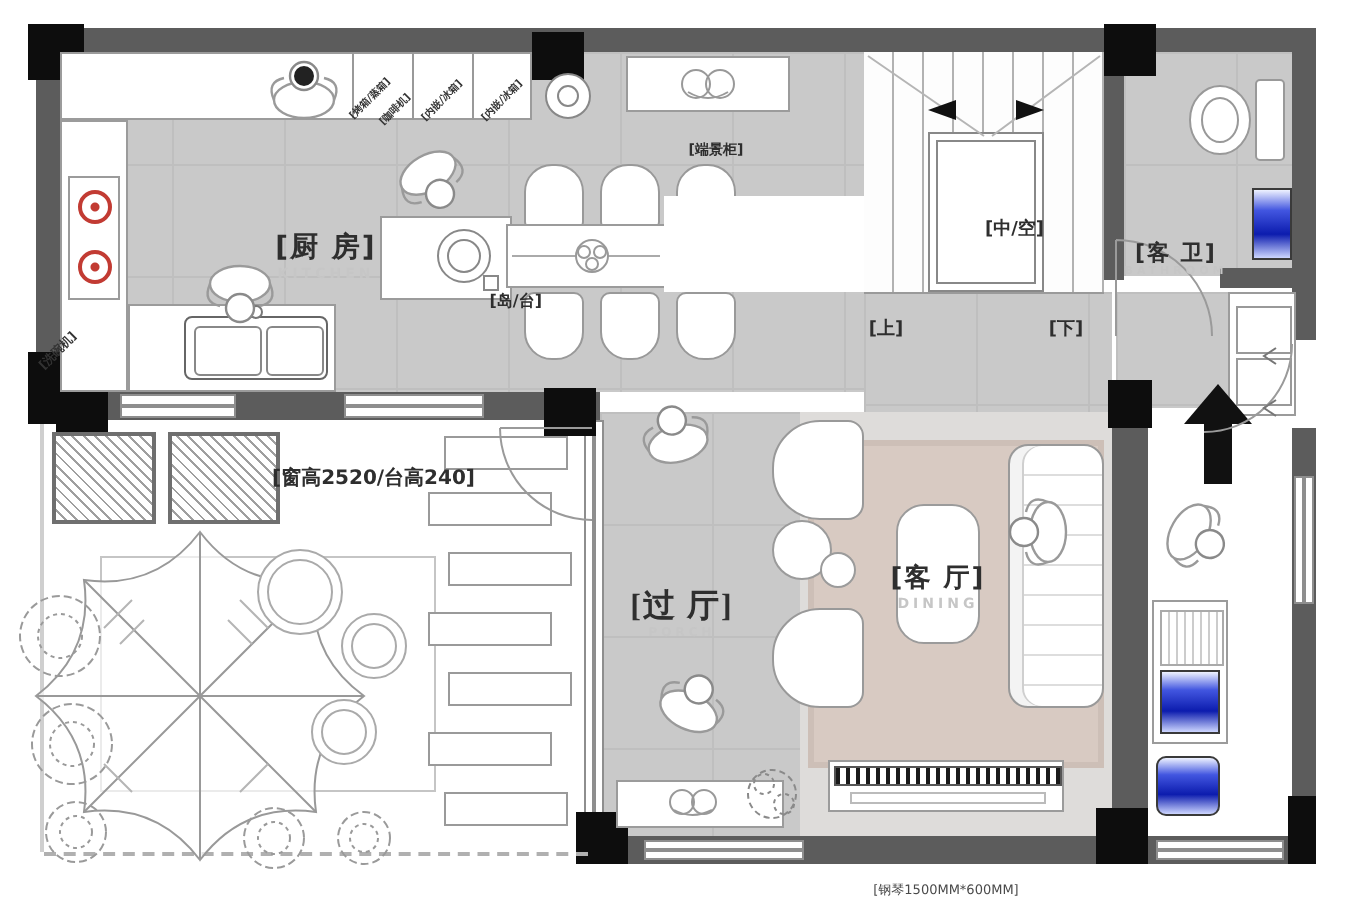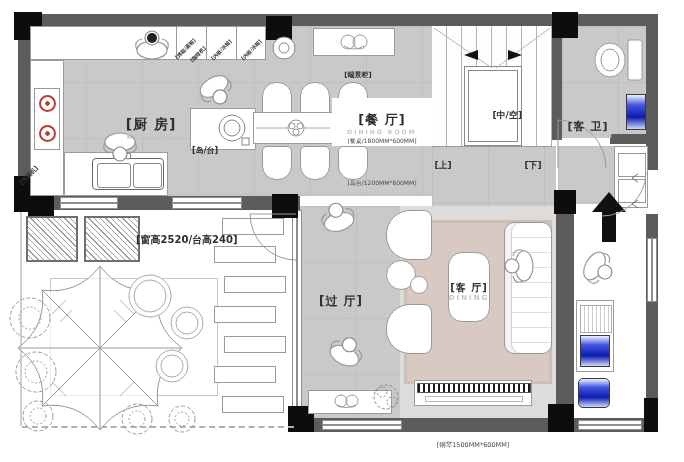--- a/index.html
+++ b/index.html
@@ -246,33 +246,27 @@
     <use href="#sym-person" transform="translate(132,24)"></use>
     <circle cx="152" cy="38" r="5" fill="#222"></circle>
     <use href="#sym-person" transform="translate(196,68) rotate(150,20,22)"></use>
     <use href="#sym-person" transform="translate(100,124) rotate(180,20,22)"></use>
     <use href="#sym-person" transform="translate(318,196) rotate(-15,20,22)"></use>
     <use href="#sym-person" transform="translate(326,330) rotate(25,20,22)"></use>
     <use href="#sym-person" transform="translate(500,244) rotate(-90,20,22)"></use>
     <use href="#sym-person" transform="translate(578,246) rotate(120,20,22)"></use>
   </svg>
 
-  <div class="lbl" style="left:96px;top:104px;width:110px;">
+  <div class="lbl" style="left:108px;top:104px;width:110px;">
     <span class="cn" style="font-size:14px;">[厨 房]</span>
     <span class="en" style="font-size:7px;">KITCHEN</span>
   </div>
 
-  <div class="lbl" style="left:332px;top:100px;width:100px;">
-    <span class="cn" style="font-size:13px;">[餐 厅]</span>
-    <span class="en" style="font-size:6px;">DINING ROOM</span>
-    <span class="note" style="font-size:6px;margin-top:2px;">[餐桌/1800MM*600MM]</span>
-    <span class="note" style="font-size:6px;">[岛台/1200MM*600MM]</span>
-  </div>
-
-  <div class="lbl" style="left:192px;top:134px;width:79px;text-align:left;">
+
+  <div class="lbl" style="left:192px;top:134px;width:79px;text-align:right;">
     <span class="cn" style="font-size:8px;letter-spacing:0;">[岛/台]</span>
   </div>
 
   <div class="rlabel" style="left:24px;top:178px;font-size:6px;">[洗碗机]</div>
 
   <div class="rlabel" style="left:178px;top:54px;">[烤箱/蒸箱]</div>
   <div class="rlabel" style="left:193px;top:57px;">[咖啡机]</div>
   <div class="rlabel" style="left:214px;top:55px;">[内嵌/冰箱]</div>
   <div class="rlabel" style="left:244px;top:55px;">[内嵌/冰箱]</div>
 
@@ -289,26 +283,26 @@
   <div class="lbl" style="left:520px;top:148px;width:26px;">
     <span class="cn" style="font-size:9px;letter-spacing:0;">[下]</span>
   </div>
 
   <div class="lbl" style="left:556px;top:108px;width:64px;">
     <span class="cn" style="font-size:11px;">[客 卫]</span>
     <span class="en" style="font-size:5.5px;">BATHROOM</span>
   </div>
 
   <div class="lbl" style="left:306px;top:282px;width:70px;">
-    <span class="cn" style="font-size:12px;">[过 厅]</span>
+    <span class="cn" style="font-size:16px;font-family:Liberation Serif, serif;">[过 厅]</span>
     <span class="en" style="font-size:6px;">PORCH</span>
   </div>
 
   <div class="lbl" style="left:434px;top:270px;width:70px;">
-    <span class="cn" style="font-size:10px;">[客 厅]</span>
+    <span class="cn" style="font-size:13px;">[客 厅]</span>
     <span class="en" style="font-size:7px;">DINING</span>
   </div>
 
 
   <div class="lbl" style="left:136px;top:222px;width:120px;text-align:left;">
     <span class="cn" style="font-size:10px;letter-spacing:0;">[窗高2520/台高240]</span>
   </div>
 
   <div class="lbl" style="left:416px;top:407px;width:114px;">
     <span class="note" style="font-size:6.5px;">[钢琴1500MM*600MM]</span>

